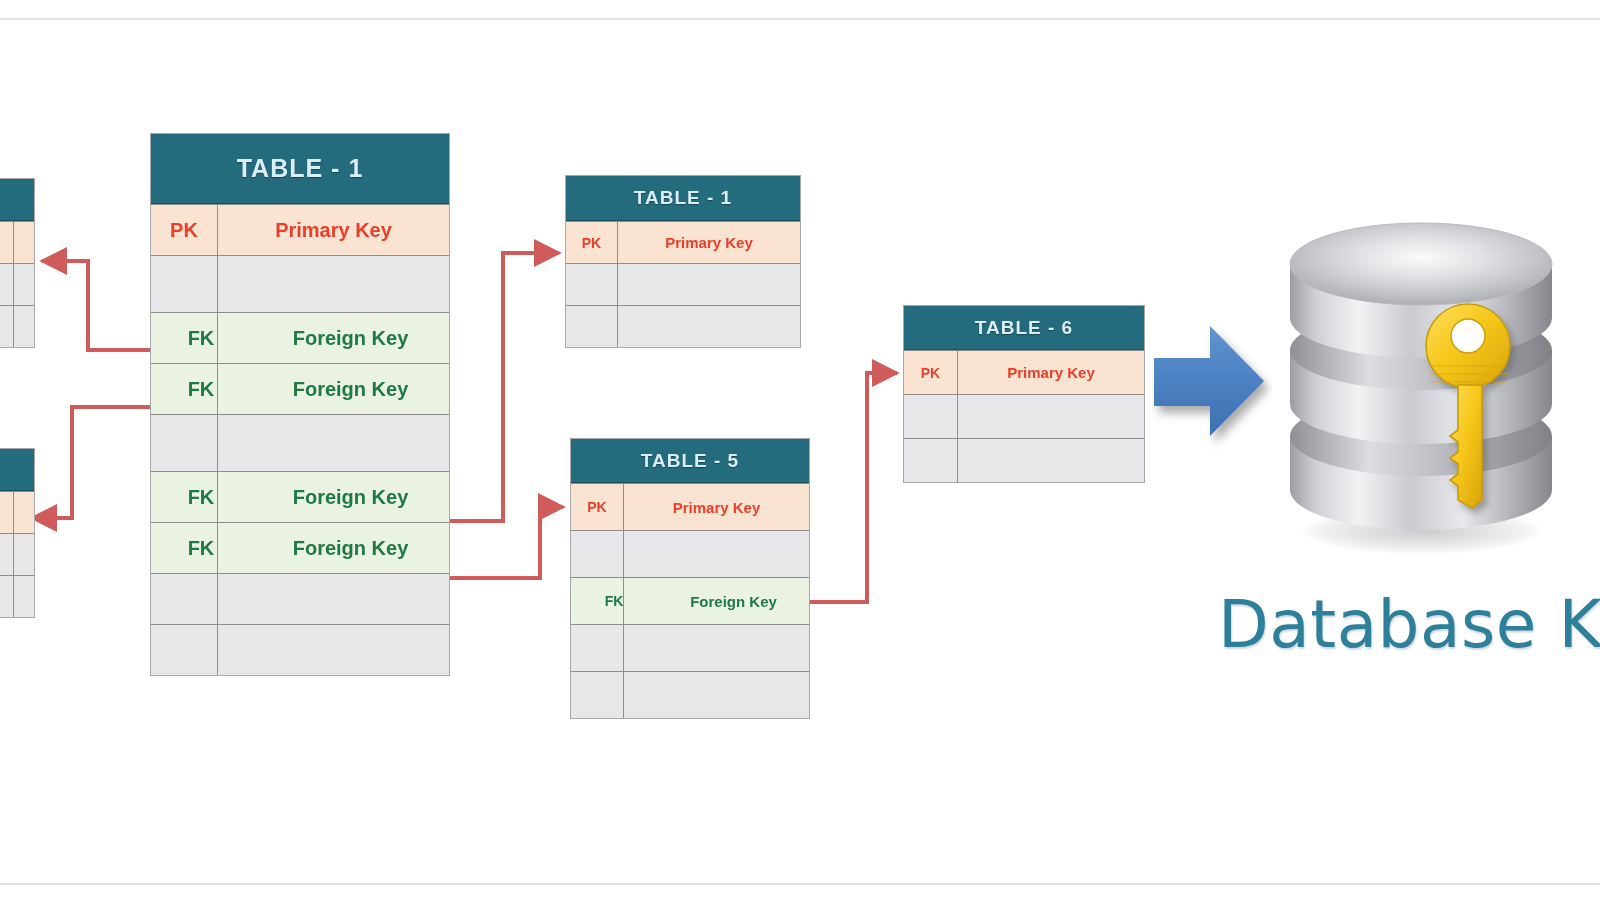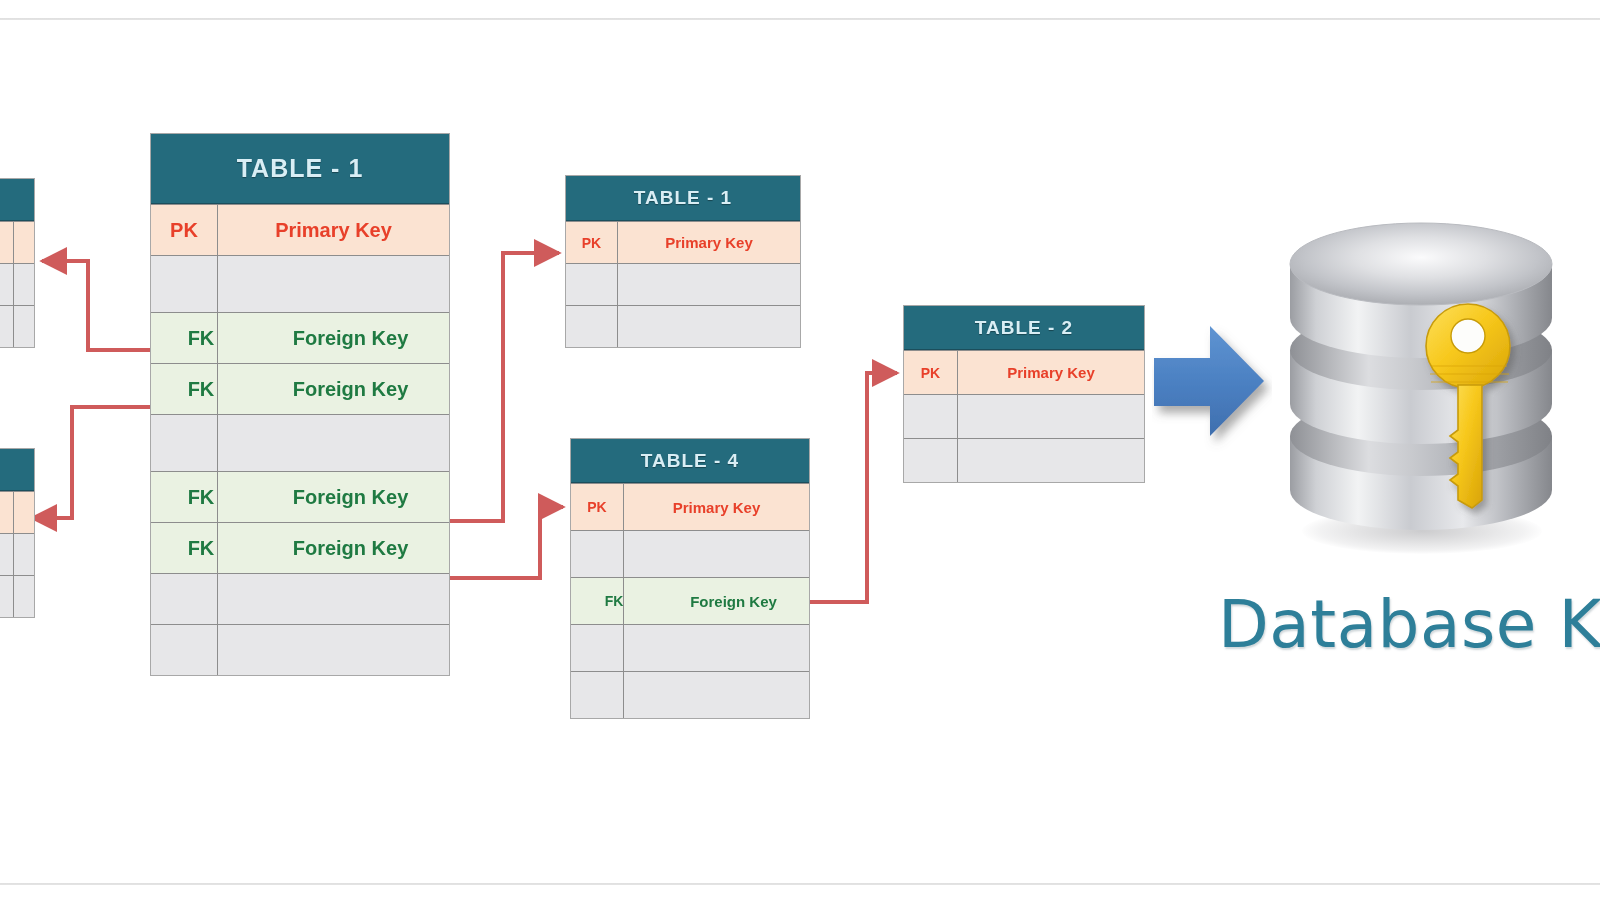--- a/index.html
+++ b/index.html
@@ -174,21 +174,21 @@
       <div class="c1"></div>
       <div class="c2"></div>
     </div>
     <div class="row empty">
       <div class="c1"></div>
       <div class="c2"></div>
     </div>
   </div>
 
   <div class="tbl" id="table5">
-    <div class="hdr">TABLE - 4</div>
+    <div class="hdr">TABLE - 5</div>
     <div class="row pk">
       <div class="c1">PK</div>
       <div class="c2">Primary Key</div>
     </div>
     <div class="row empty">
       <div class="c1"></div>
       <div class="c2"></div>
     </div>
     <div class="row fk">
       <div class="c1">FK</div>
@@ -198,21 +198,21 @@
       <div class="c1"></div>
       <div class="c2"></div>
     </div>
     <div class="row empty">
       <div class="c1"></div>
       <div class="c2"></div>
     </div>
   </div>
 
   <div class="tbl" id="table6">
-    <div class="hdr">TABLE - 2</div>
+    <div class="hdr">TABLE - 6</div>
     <div class="row pk">
       <div class="c1">PK</div>
       <div class="c2">Primary Key</div>
     </div>
     <div class="row empty">
       <div class="c1"></div>
       <div class="c2"></div>
     </div>
     <div class="row empty">
       <div class="c1"></div>

